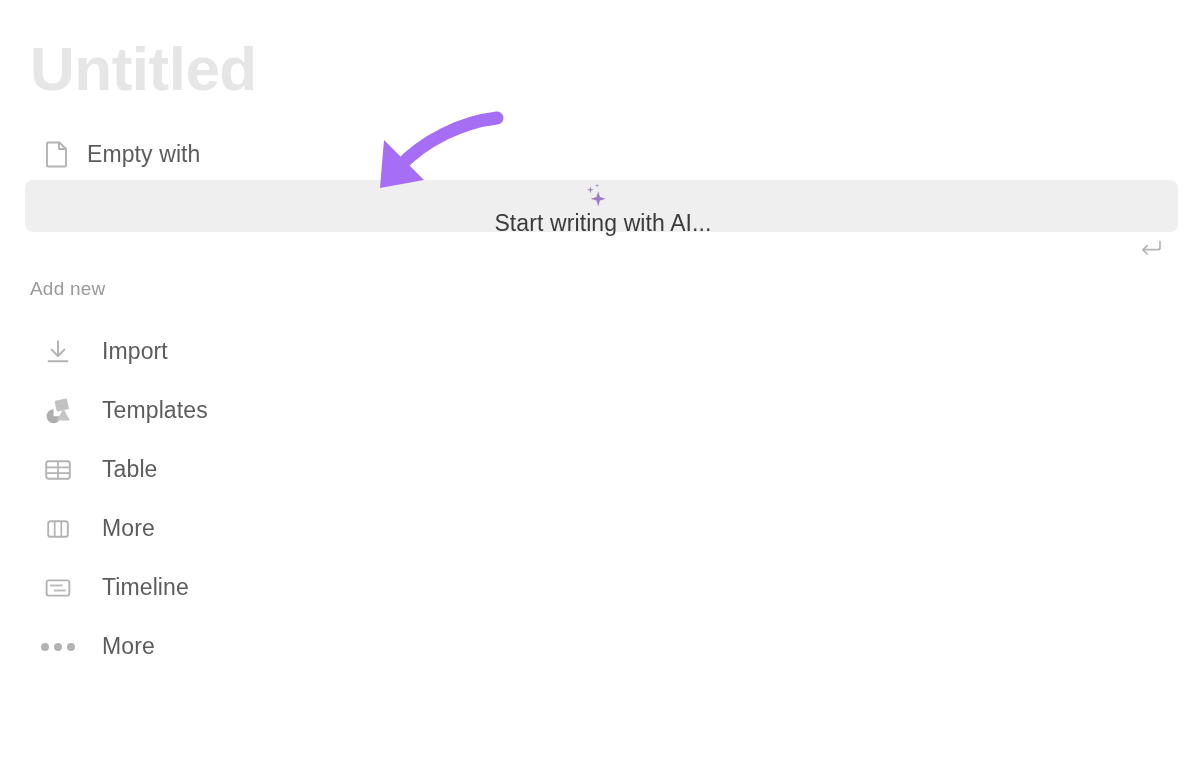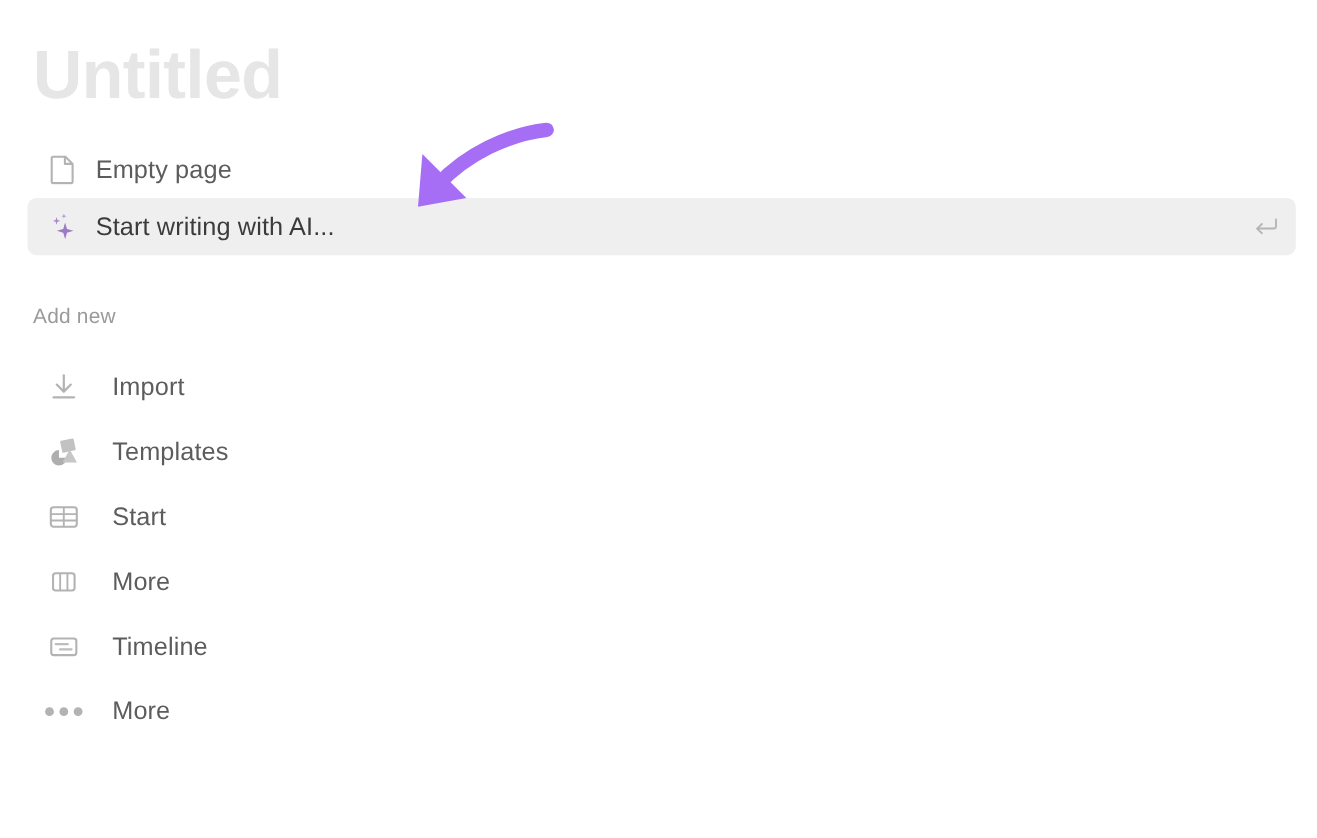--- a/index.html
+++ b/index.html
@@ -46,20 +46,21 @@
     display: flex;
     align-items: center;
     height: 52px;
     margin: 0 19px 0 25px;
     padding: 0 14px 0 17px;
     border-radius: 8px;
   }
 
   .row.highlighted {
     background: #efefef;
+    flex-direction: column;
   }
 
   .row .row-icon {
     width: 30px;
     min-width: 30px;
     height: 30px;
     display: flex;
     align-items: center;
     justify-content: center;
     margin-right: 15px;
@@ -161,21 +162,21 @@
 
   <div class="primary-list">
 
     <div class="row">
       <span class="row-icon">
         <svg width="26" height="28" viewBox="0 0 26 28" fill="none">
           <path d="M4 2.5h11.5L22 9v16.5a1 1 0 0 1-1 1H4a1 1 0 0 1-1-1v-22a1 1 0 0 1 1-1z" stroke="#b3b3b3" stroke-width="1.9" stroke-linejoin="round"></path>
           <path d="M15 2.5V9h6.8" stroke="#b3b3b3" stroke-width="1.9" stroke-linejoin="round"></path>
         </svg>
       </span>
-      <span class="row-label">Empty page</span>
+      <span class="row-label">Empty with</span>
     </div>
 
     <div class="row highlighted">
       <span class="row-icon">
         <svg width="30" height="30" viewBox="0 0 30 30" fill="none">
           <path d="M17.2 11.2 18.9 17.1 24.8 18.8 18.9 20.5 17.2 26.4 15.5 20.5 9.6 18.8 15.5 17.1z" fill="#9b7bc4"></path>
           <path d="M9.4 6.2 10.2 9.0 13.0 9.8 10.2 10.6 9.4 13.4 8.6 10.6 5.8 9.8 8.6 9.0z" fill="#a489ca"></path>
           <path d="M16.1 3.2 16.6 5.0 18.4 5.5 16.6 6.0 16.1 7.8 15.6 6.0 13.8 5.5 15.6 5.0z" fill="#ab93ce"></path>
         </svg>
       </span>
@@ -215,21 +216,21 @@
       <span class="srow-label">Templates</span>
     </div>
 
     <div class="srow">
       <span class="srow-icon">
         <svg width="28" height="24" viewBox="0 0 28 24" fill="none">
           <rect x="2.2" y="3.2" width="23.6" height="17.6" rx="2.4" stroke="#b3b3b3" stroke-width="1.9"></rect>
           <path d="M2.2 9.4h23.6M2.2 15.2h23.6M14 3.2v17.6" stroke="#b3b3b3" stroke-width="1.7"></path>
         </svg>
       </span>
-      <span class="srow-label">Start</span>
+      <span class="srow-label">Table</span>
     </div>
 
     <div class="srow">
       <span class="srow-icon">
         <svg width="28" height="24" viewBox="0 0 28 24" fill="none">
           <rect x="4.2" y="4.2" width="19.6" height="15.6" rx="2.4" stroke="#b3b3b3" stroke-width="1.9"></rect>
           <path d="M10.7 4.2v15.6M17.3 4.2v15.6" stroke="#b3b3b3" stroke-width="1.7"></path>
         </svg>
       </span>
       <span class="srow-label">More</span>

